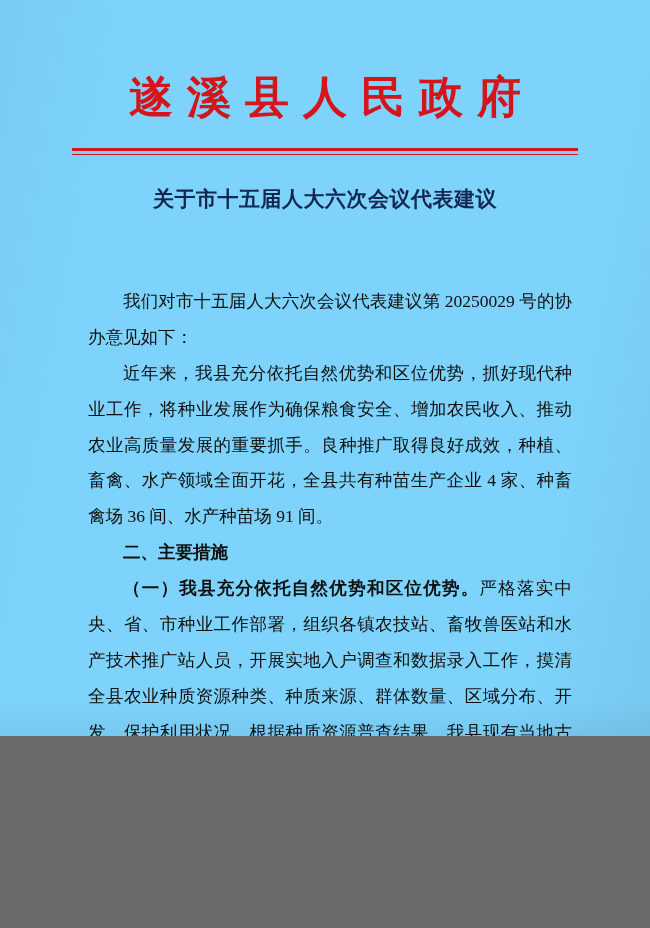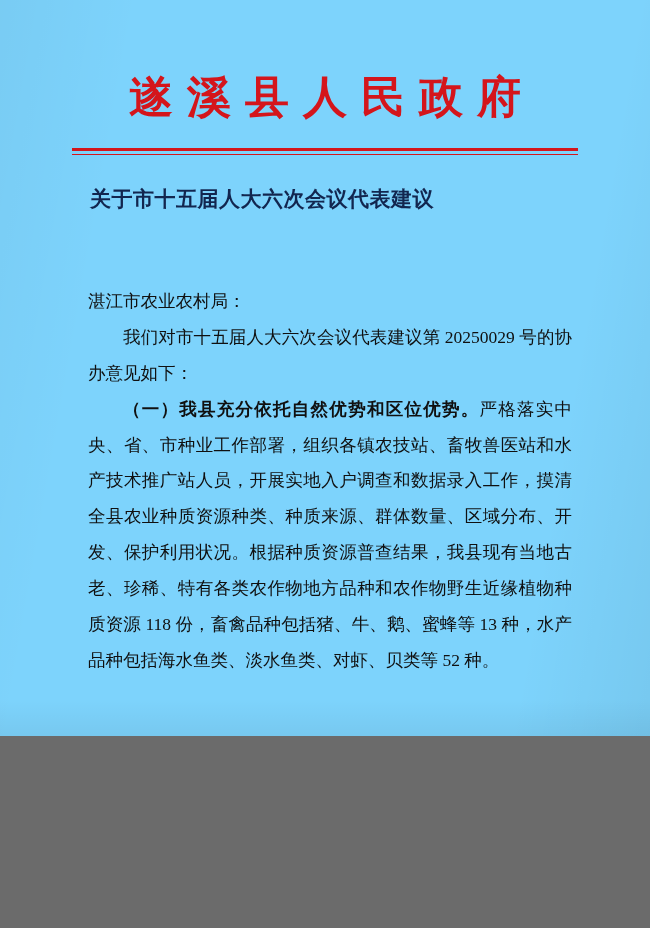--- a/index.html
+++ b/index.html
@@ -69,21 +69,21 @@
     height: 1px;
     background: #d4151b;
     margin-top: 3px;
   }
 
   .title {
     position: absolute;
     left: 90px;
     right: 90px;
     top: 182px;
-    text-align: left;
+    text-align: center;
     color: #12264f;
     font-weight: 700;
     font-size: 21px;
     line-height: 1.62;
     letter-spacing: 0.5px;
   }
   .title .line2 {
     display: block;
   }
 
@@ -124,18 +124,19 @@
   <div class="rule-wrap">
     <div class="rule-thick"></div>
     <div class="rule-thin"></div>
   </div>
 
   <div class="title">
     <span>关于市十五届人大六次会议代表建议</span>
   </div>
 
   <div class="body">
-    <p>湛江市农业农村局：</p>
     <p class="p-indent">我们对市十五届人大六次会议代表建议第 20250029 号的协办意见如下：</p>
+    <p class="p-indent">近年来，我县充分依托自然优势和区位优势，抓好现代种业工作，将种业发展作为确保粮食安全、增加农民收入、推动农业高质量发展的重要抓手。良种推广取得良好成效，种植、畜禽、水产领域全面开花，全县共有种苗生产企业 4 家、种畜禽场 36 间、水产种苗场 91 间。</p>
+    <p class="p-head">二、主要措施</p>
     <p class="p-indent"><span class="lead-in">（一）我县充分依托自然优势和区位优势。</span><span>严格落实中央、省、市种业工作部署，组织各镇农技站、畜牧兽医站和水产技术推广站人员，开展实地入户调查和数据录入工作，摸清全县农业种质资源种类、种质来源、群体数量、区域分布、开发、保护利用状况。根据种质资源普查结果，我县现有当地古老、珍稀、特有各类农作物地方品种和农作物野生近缘植物种质资源 118 份，畜禽品种包括猪、牛、鹅、蜜蜂等 13 种，水产品种包括海水鱼类、淡水鱼类、对虾、贝类等 52 种。</span></p>
   </div>
 
 </div>
 
 </body></html>

